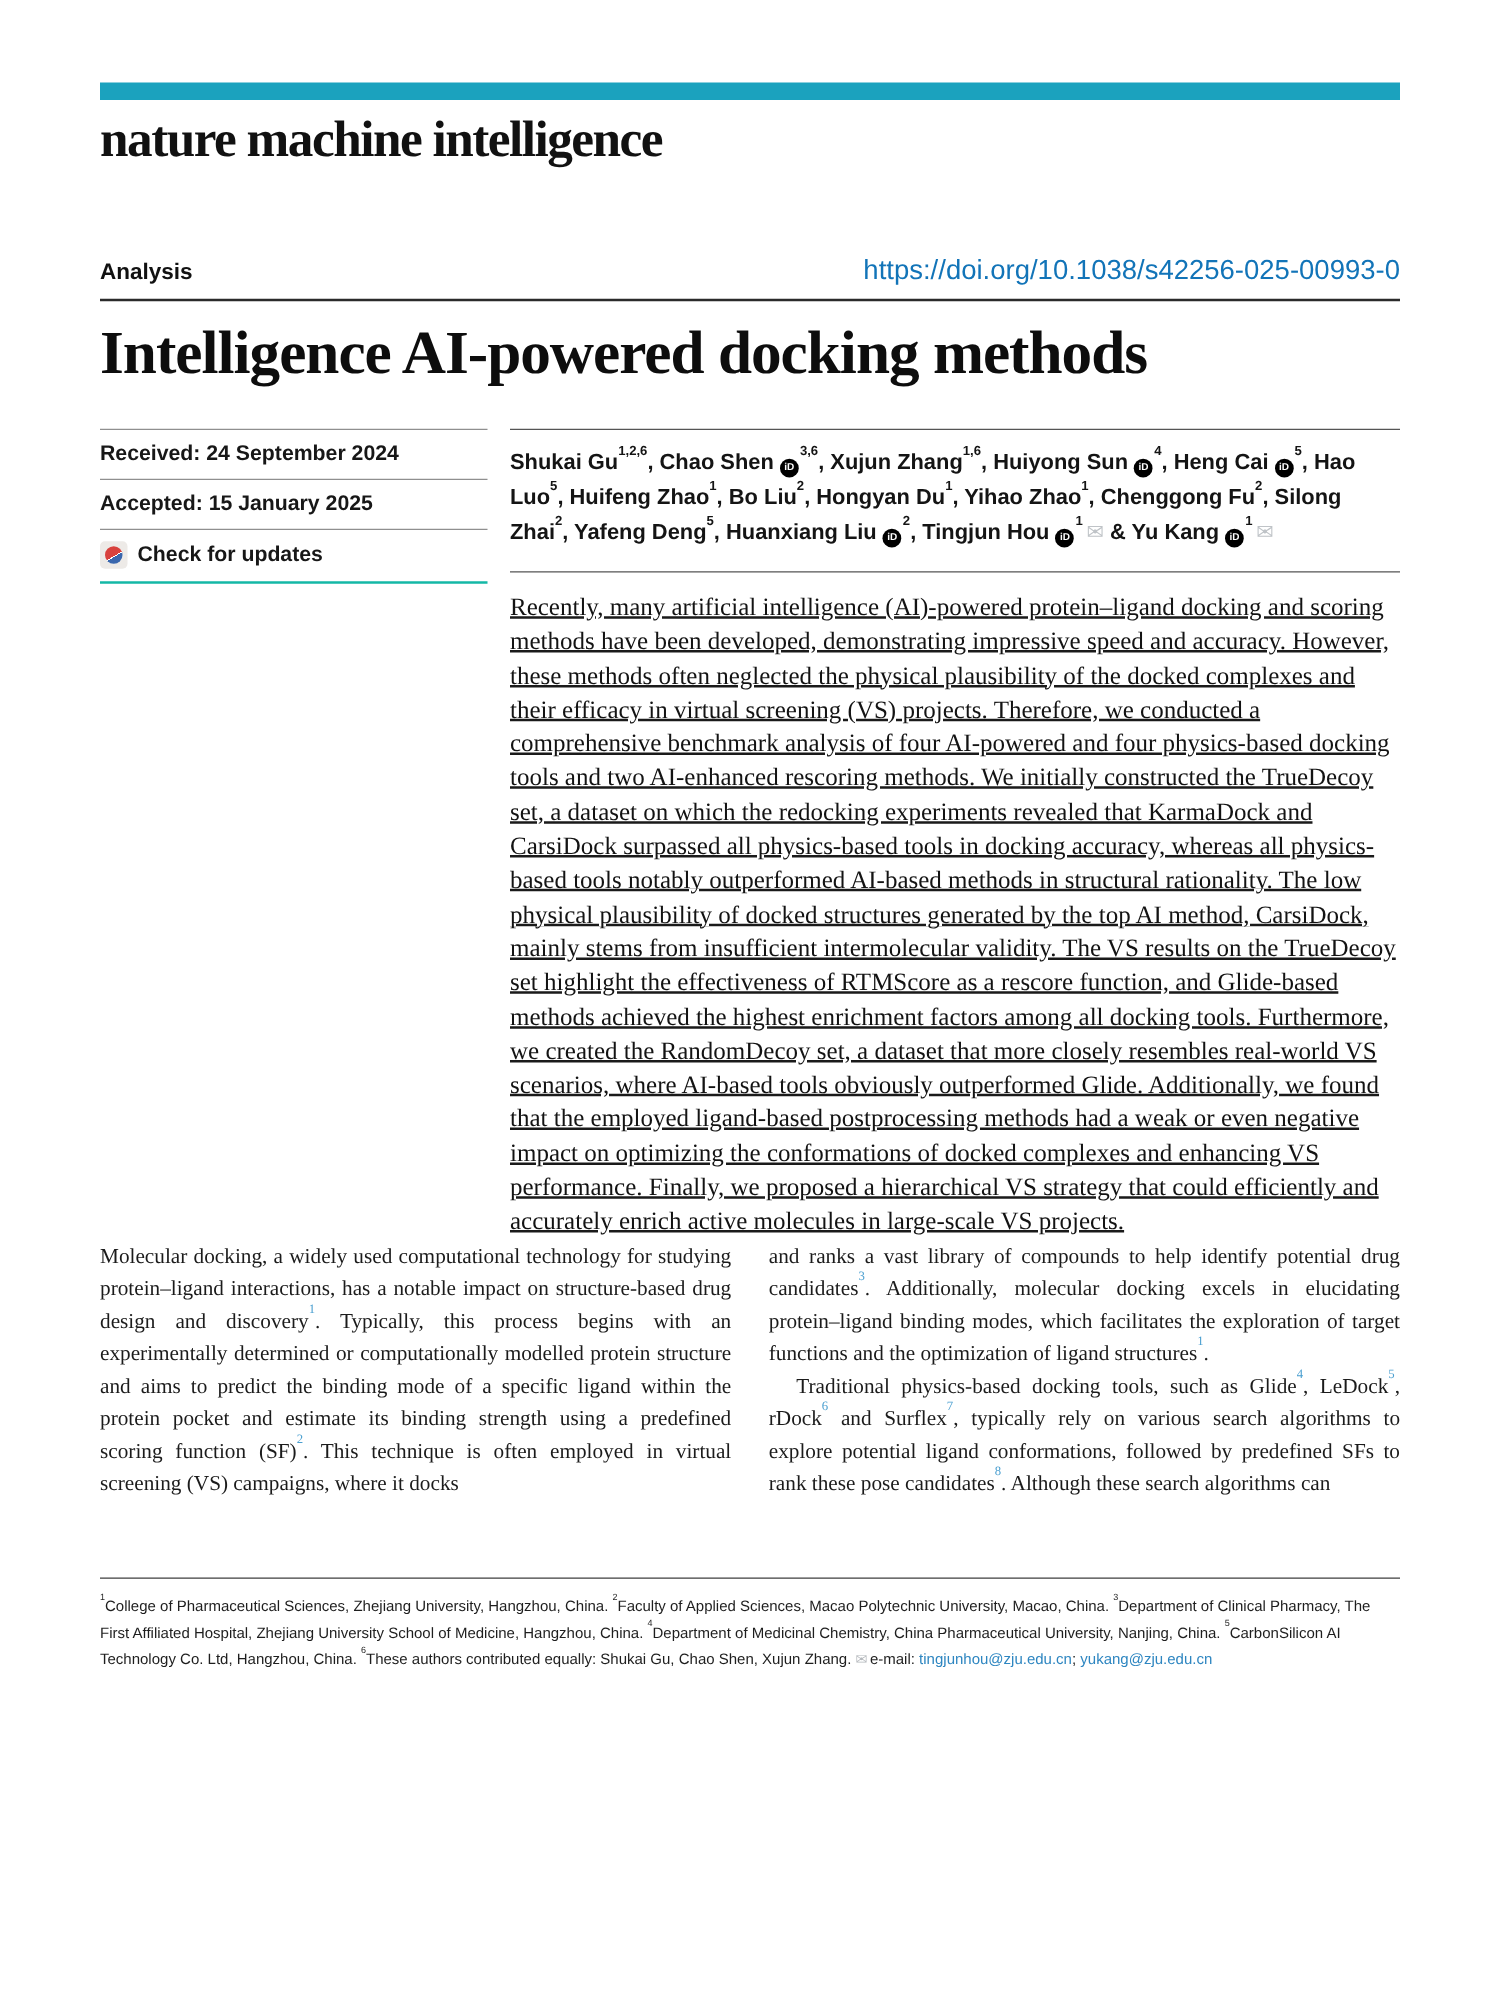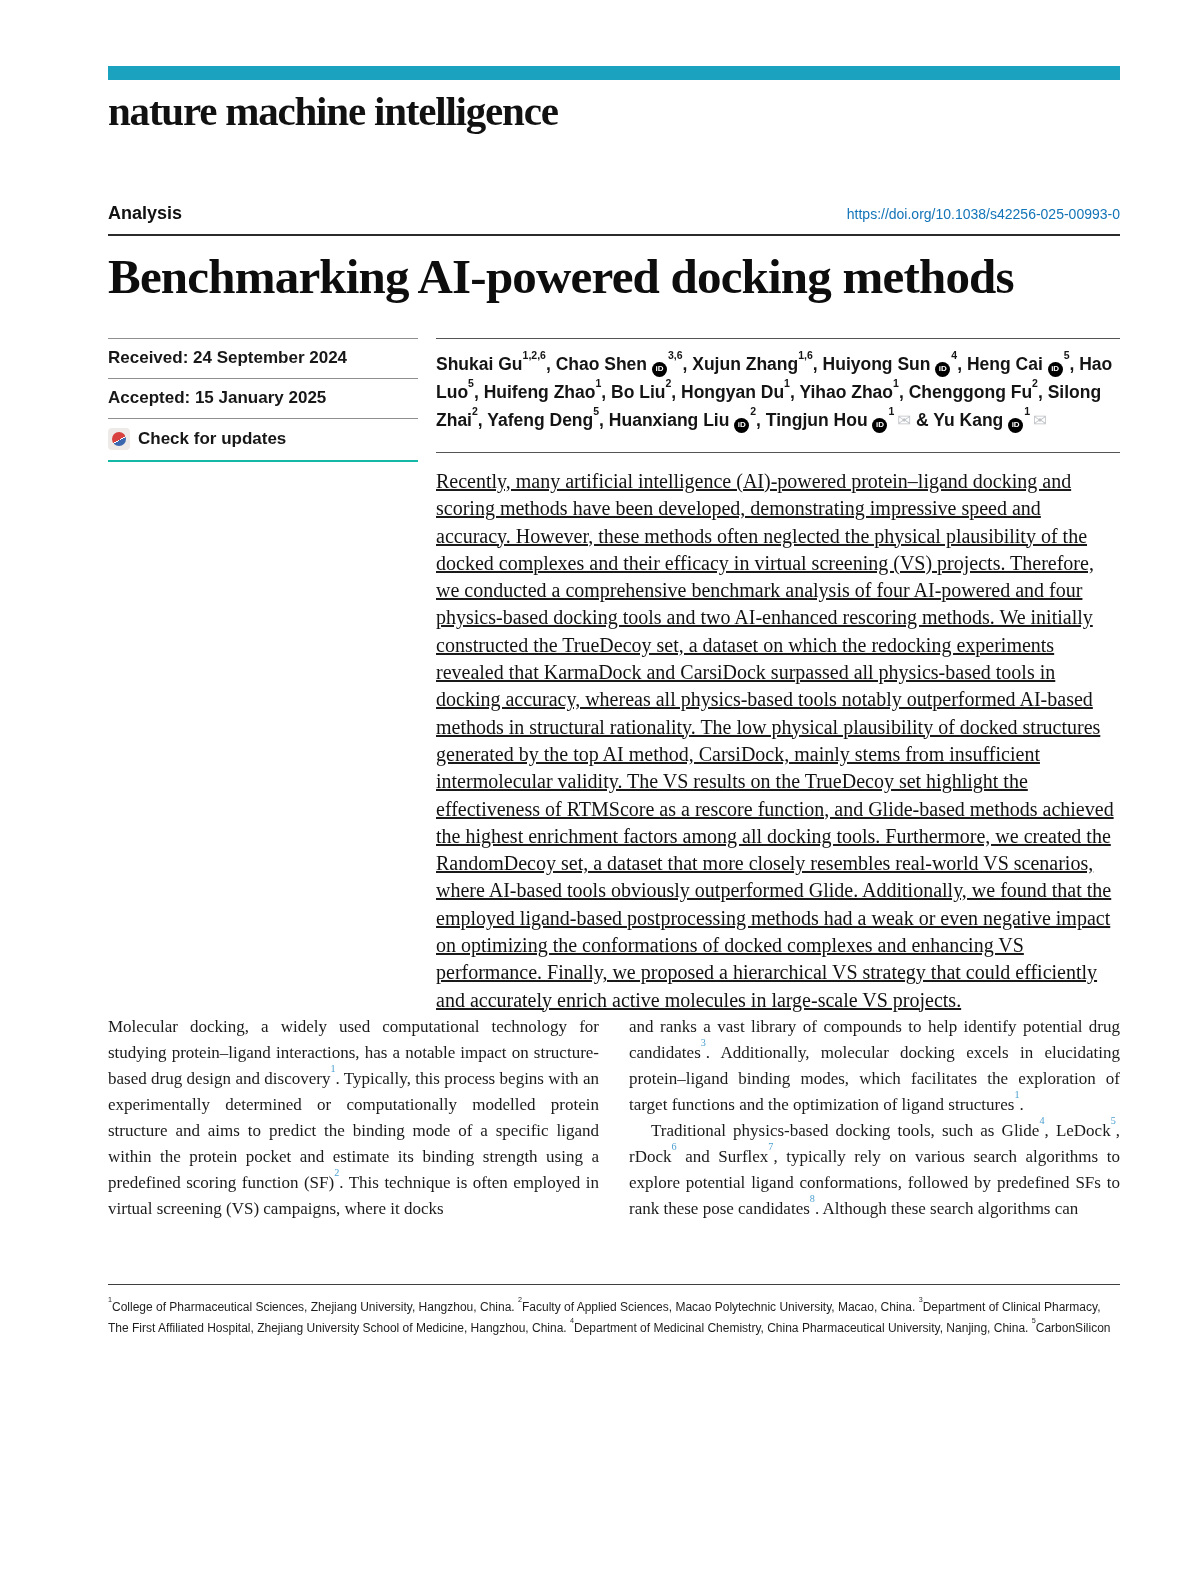--- a/index.html
+++ b/index.html
@@ -1,21 +1,21 @@
 <!DOCTYPE html>
 <html><head>
 <meta charset="utf-8">
 <style>
   * { margin: 0; padding: 0; box-sizing: border-box; }
   html, body { background: #ffffff; }
   .page {
     width: 1200px;
     height: 1340px;
     background: #ffffff;
-    padding: 66px 80px 0 108px;
+    padding: 66px 80px 0 80px;
     font-family: "Liberation Sans", sans-serif;
     color: #1a1a1a;
     overflow: hidden;
   }
   
   .teal-bar { height: 14px; background: #1BA2BE; }
   .masthead {
     margin-top: 7px;
     font-family: "Liberation Serif", serif;
     font-weight: 700;
@@ -26,21 +26,21 @@
   
   .meta-row {
     margin-top: 68px;
     display: flex;
     justify-content: space-between;
     align-items: baseline;
     border-bottom: 2px solid #2b2b2b;
     padding-bottom: 10px;
   }
   .article-type { font-weight: 700; font-size: 18px; color: #111; }
-  .doi-link { font-size: 14px; color: #1274B8; text-decoration: none; }
+  .doi-link { font-size: 22px; color: #1274B8; text-decoration: none; }
   
   .title {
     margin-top: 13px;
     font-family: "Liberation Serif", serif;
     font-weight: 700;
     font-size: 49px;
     line-height: 1.13;
     letter-spacing: -0.8px;
     color: #0d0d0d;
   }
@@ -155,21 +155,21 @@
   <div class="teal-bar"></div>
 
   <div class="masthead">nature machine intelligence</div>
 
   <div class="meta-row">
     <div class="article-type">Analysis</div>
     <a class="doi-link" href="#">https://doi.org/10.1038/s42256-025-00993-0</a>
   </div>
 
   <h1 class="title">
-    <span>Benchmarking AI-powered docking methods</span>
+    <span>Intelligence AI-powered docking methods</span>
   </h1>
 
   <div class="main-cols">
     <div class="info-col">
       <div class="info-row">Received: 24 September 2024</div>
       <div class="info-row">Accepted: 15 January 2025</div>
       <div class="info-row last">
         <span class="crossmark-badge">
             <span class="crossmark-circle"></span>
           </span>

